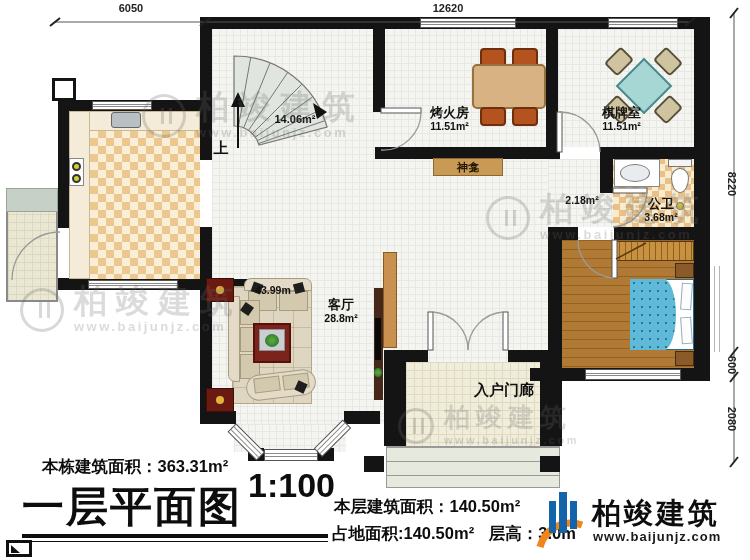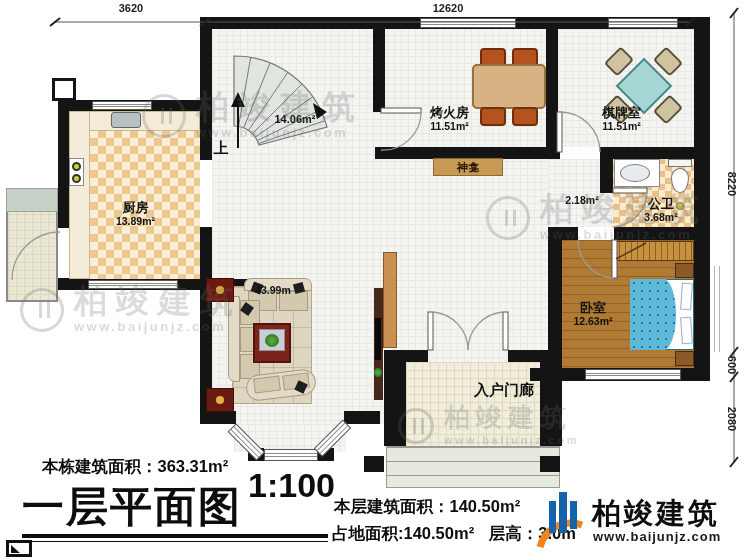--- a/index.html
+++ b/index.html
@@ -217,24 +217,20 @@
     </g>
     <g transform="rotate(-45 318 452)">
       <rect x="318" y="447" width="40" height="11" fill="#fff" stroke="#555"></rect>
       <line x1="318" y1="450.5" x2="358" y2="450.5" stroke="#8a8a8a"></line>
       <line x1="318" y1="454.5" x2="358" y2="454.5" stroke="#8a8a8a"></line>
     </g>
 
     <line x1="616" y1="259" x2="646" y2="243" stroke="#5a3a12" stroke-width="1.5"></line>
   </svg>
 
-  <div class="rl" style="left:88px;top:201px;width:95px;">
-    <span class="rn">厨房</span>
-    <span class="ra">13.89m²</span>
-  </div>
   <div class="rl" style="left:262px;top:113px;width:66px;">
     <span class="ra" style="font-size:11px;">14.06m²</span>
   </div>
   <div class="rl" style="left:206px;top:140px;width:30px;">
     <span class="rn" style="font-size:15px;">上</span>
   </div>
   <div class="rl" style="left:402px;top:106px;width:95px;">
     <span class="rn">烤火房</span>
     <span class="ra">11.51m²</span>
   </div>
@@ -245,32 +241,32 @@
   <div class="rl" style="left:433px;top:161px;width:70px;">
     <span class="rn" style="font-size:11px;color:#241805;">神龛</span>
   </div>
   <div class="rl" style="left:552px;top:195px;width:60px;">
     <span class="ra">2.18m²</span>
   </div>
   <div class="rl" style="left:622px;top:197px;width:78px;">
     <span class="rn">公卫</span>
     <span class="ra">3.68m²</span>
   </div>
+  <div class="rl" style="left:295px;top:298px;width:92px;">
+    <span class="rn">客厅</span>
+    <span class="ra">28.8m²</span>
+  </div>
   <div class="rl" style="left:238px;top:285px;width:70px;">
     <span class="ra">43.99m</span>
   </div>
-  <div class="rl" style="left:560px;top:301px;width:66px;">
-    <span class="rn">卧室</span>
-    <span class="ra">12.63m²</span>
-  </div>
   <div class="rl" style="left:449px;top:382px;width:110px;">
     <span class="rn" style="font-size:15px;">入户门廊</span>
   </div>
 
-  <div class="dim" style="left:108px;top:2px;width:46px;text-align:center;"><span>3620</span></div>
+  <div class="dim" style="left:108px;top:2px;width:46px;text-align:center;"><span>6050</span></div>
   <div class="dim" style="left:420px;top:2px;width:56px;text-align:center;"><span>12620</span></div>
   <div class="dim v" style="left:712px;top:178px;width:40px;text-align:center;"><span>8220</span></div>
   <div class="dim v" style="left:714px;top:359px;width:36px;text-align:center;"><span>600</span></div>
   <div class="dim v" style="left:712px;top:413px;width:40px;text-align:center;"><span>2080</span></div>
 
   <div class="wm" style="left:142px;top:90px;">
     <span class="ic"></span>
     <span><span class="t1">柏竣建筑</span><br>
     <span class="t2">www.baijunjz.com</span></span>
   </div>

